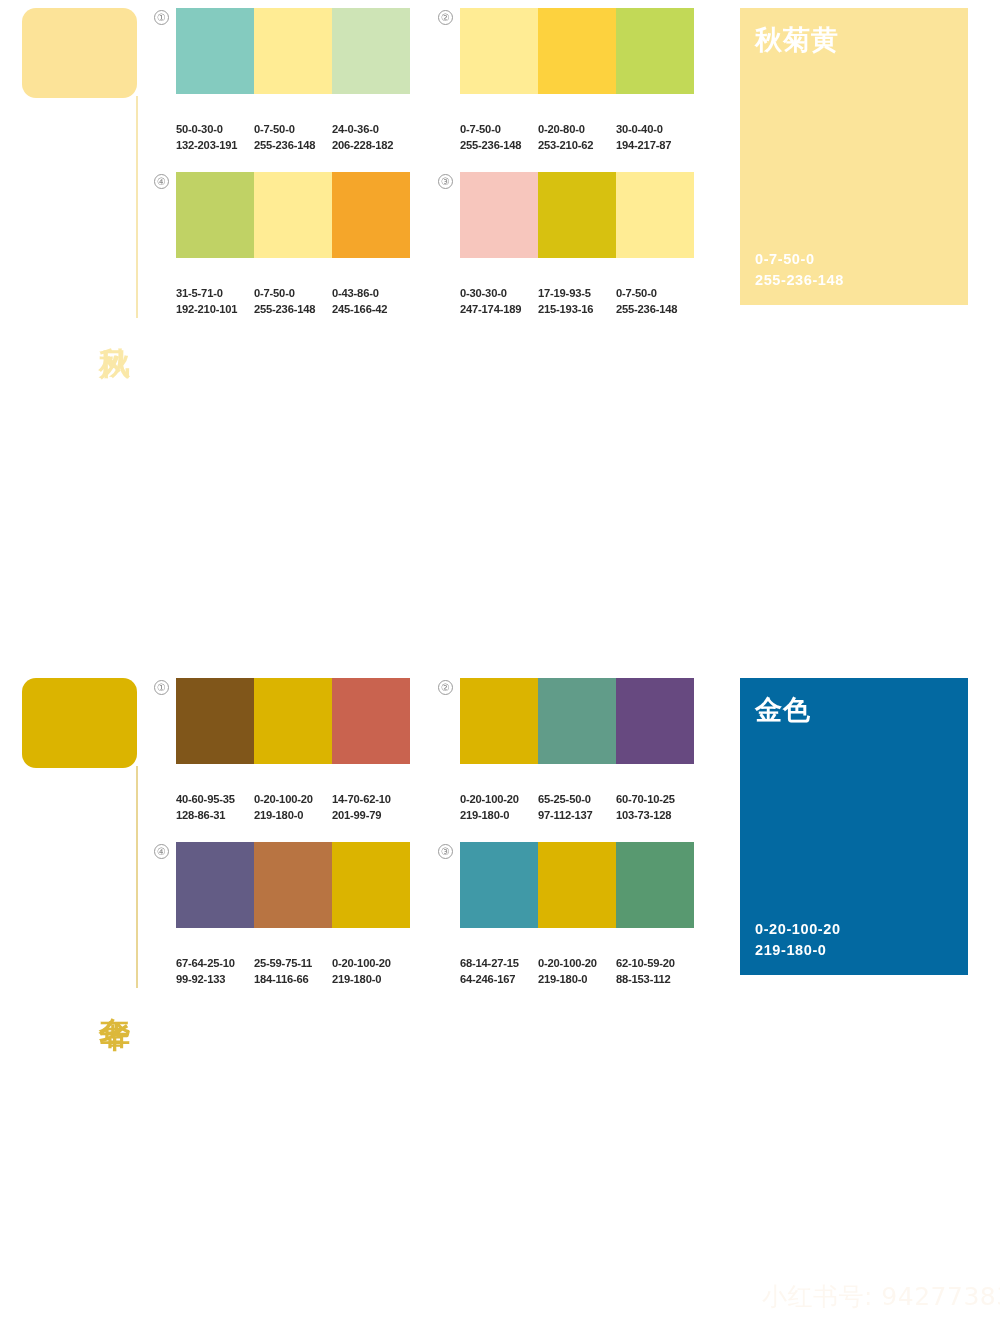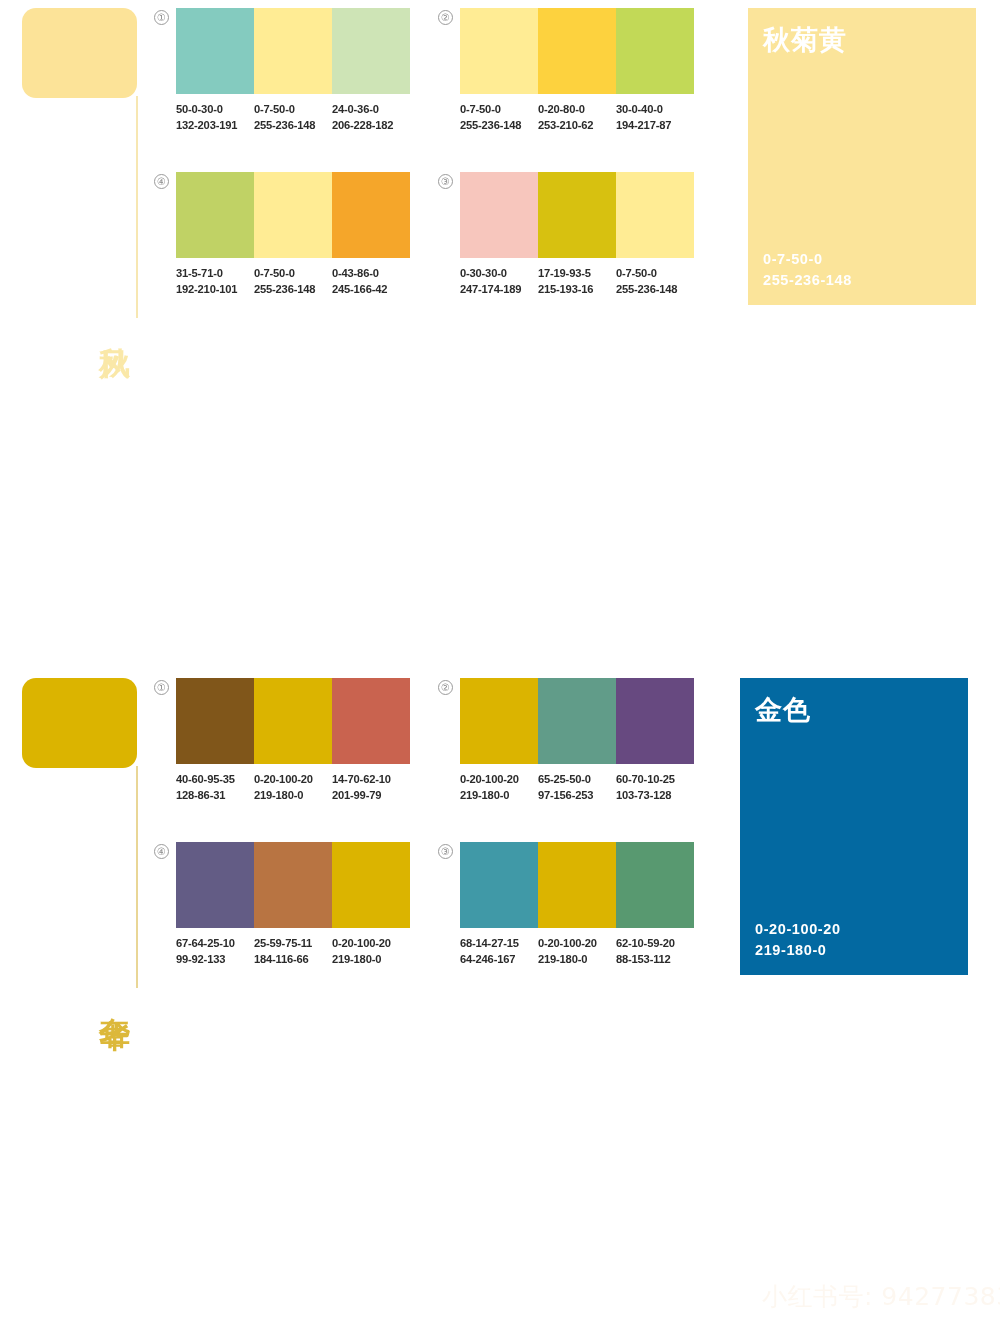--- a/index.html
+++ b/index.html
@@ -43,21 +43,21 @@
     position: absolute; left: -22px; top: 2px;
     width: 15px; height: 15px;
     border: 1px solid #9b9b9b;
     border-radius: 50%;
     color: #8b8b8b;
     font-size: 10px; line-height: 13px;
     text-align: center;
   }
   .bars { display: flex; width: 234px; height: 86px; }
   .bars .bar { width: 78px; height: 86px; }
-  .caption { display: flex; width: 240px; margin-top: 7px; }
+  .caption { display: flex; width: 240px; margin-top: 27px; }
   .caption .cell { width: 78px; padding-right: 4px; }
   .caption .cmyk, .caption .rgb {
     font-size: 11.2px;
     color: #2b2b2b;
     line-height: 16px;
     white-space: nowrap;
     font-family: "Liberation Sans", "DejaVu Sans", sans-serif;
     font-weight: 600;
     letter-spacing: -0.2px;
   }
@@ -192,21 +192,21 @@
           <div class="cell">
             <div class="cmyk">17-19-93-5</div>
             <div class="rgb">215-193-16</div>
           </div>
           <div class="cell">
             <div class="cmyk">0-7-50-0</div>
             <div class="rgb">255-236-148</div>
           </div>
         </div>
       </div>
-      <div class="feature" style="background: rgb(251, 228, 154); margin-left: 8px;">
+      <div class="feature" style="background: rgb(251, 228, 154);">
         <div class="f-name">秋菊黄</div>
         <div class="f-codes">
           <div>0-7-50-0</div>
           <div>255-236-148</div>
         </div>
       </div>
     </div>
     <div class="section" style="top: 335px;">
       <div class="left-col">
         <div class="main-swatch" title="金色" style="background: rgb(219, 180, 0);"></div>
@@ -242,21 +242,21 @@
           <div class="bar" style="background: rgb(97, 156, 137);"></div>
           <div class="bar" style="background: rgb(103, 73, 128);"></div>
         </div>
         <div class="caption">
           <div class="cell">
             <div class="cmyk">0-20-100-20</div>
             <div class="rgb">219-180-0</div>
           </div>
           <div class="cell">
             <div class="cmyk">65-25-50-0</div>
-            <div class="rgb">97-156-253</div>
+            <div class="rgb">97-112-137</div>
           </div>
           <div class="cell">
             <div class="cmyk">60-70-10-25</div>
             <div class="rgb">103-73-128</div>
           </div>
         </div>
       </div>
       <div class="group g-d">
         <div class="num">④</div>
         <div class="bars">

